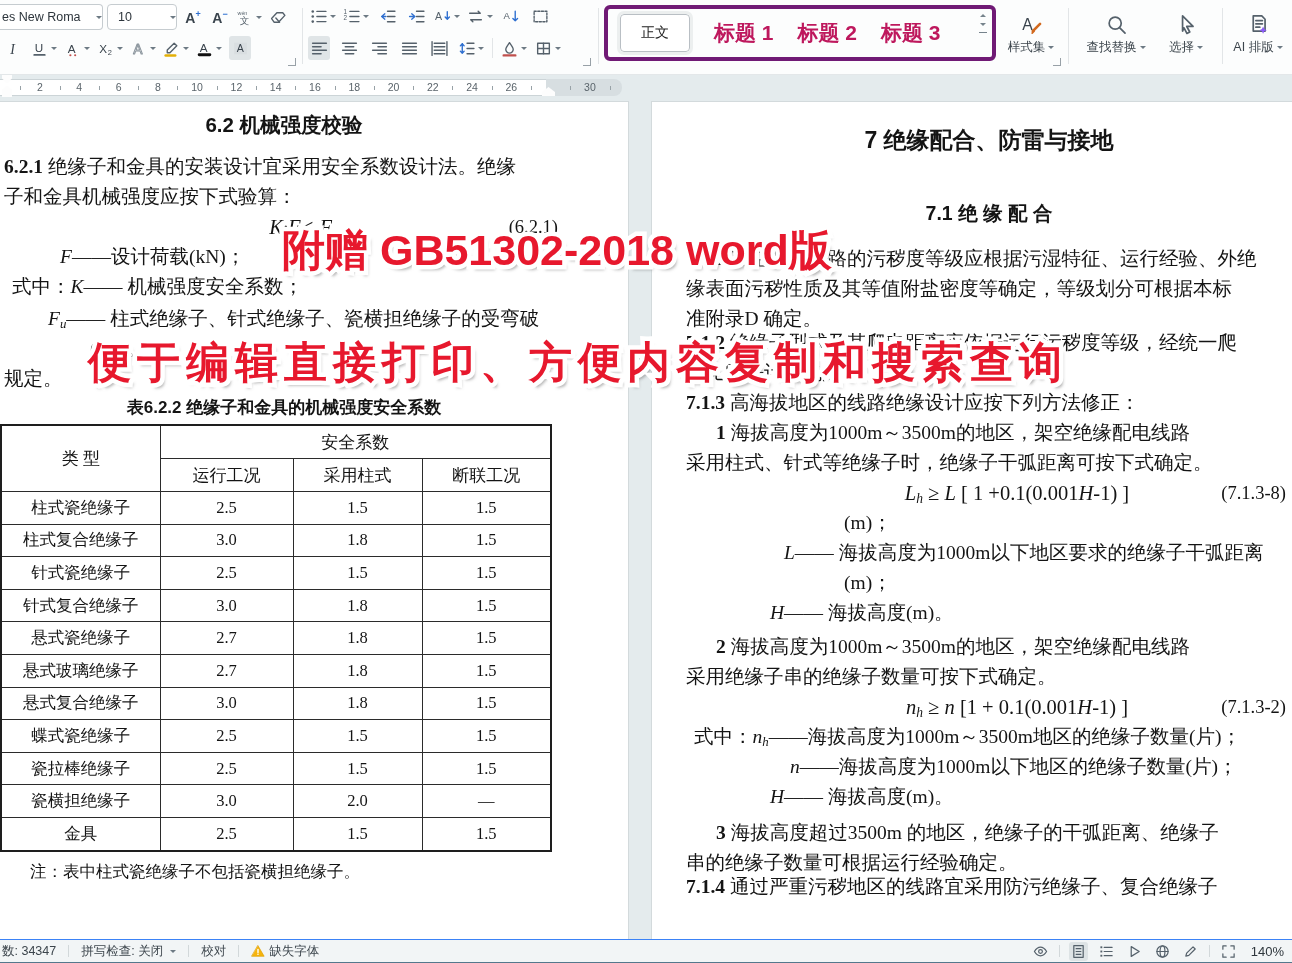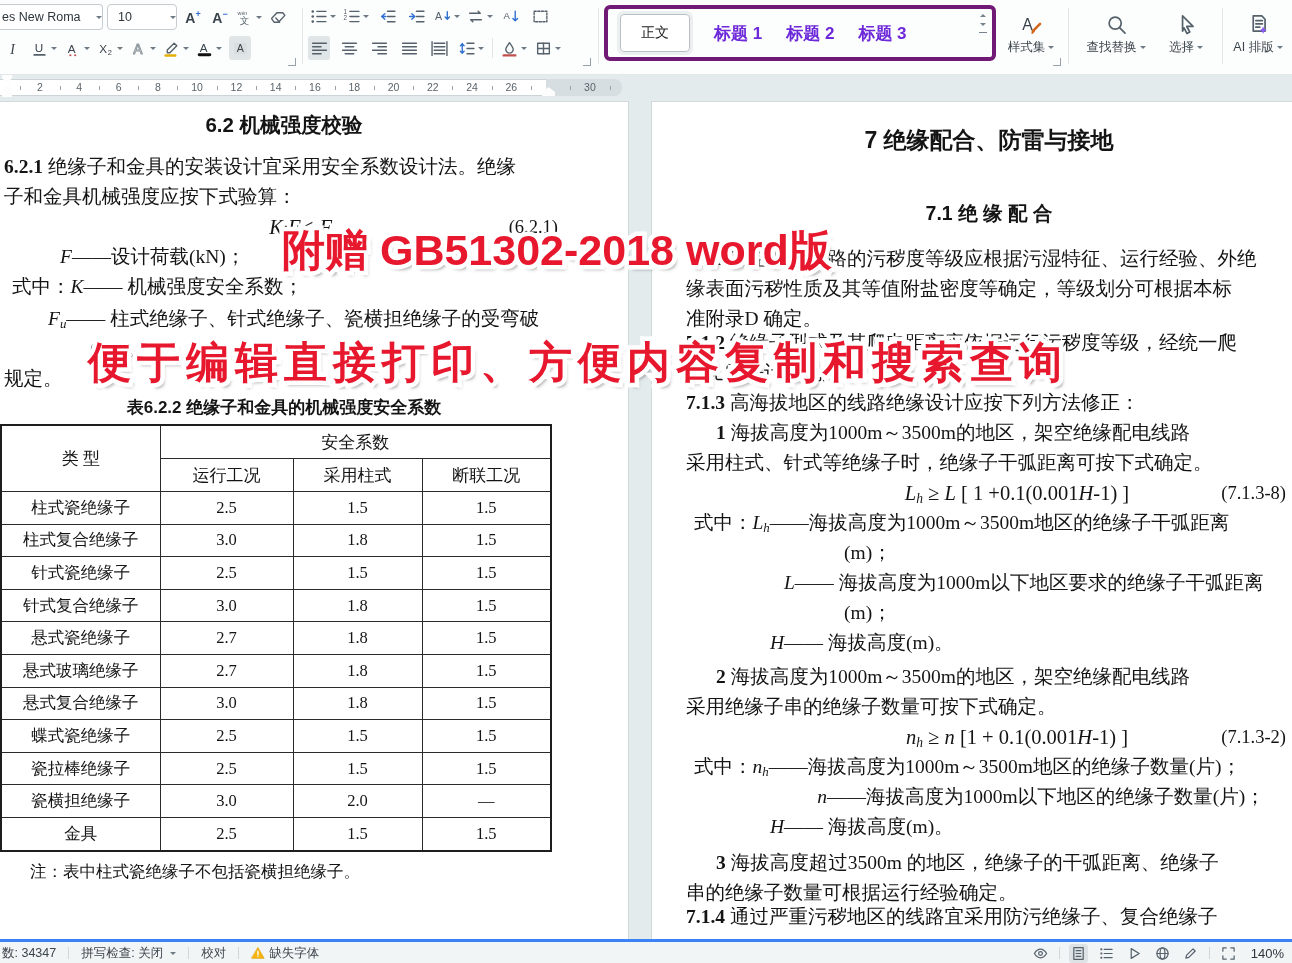--- a/index.html
+++ b/index.html
@@ -24,21 +24,21 @@
   .fontname{width:100px;border-left:none;border-radius:0 4px 4px 0;padding-left:2px;overflow:hidden;}
   .fontsize{width:58px;border-radius:4px;margin-left:-1px;padding-left:10px;}
   .sel-t{font-size:12.5px;color:#2d353c;white-space:nowrap;flex:1;}
   .vsep{position:absolute;top:8px;height:56px;width:1px;background:#e2e5e7;}
   .corner{position:absolute;width:7px;height:7px;border-right:1.5px solid #98a1a7;
           border-bottom:1.5px solid #98a1a7;}
   .gallery{position:absolute;left:604px;top:5px;width:392px;height:56px;border:4px solid #701a75;
            border-radius:6px;display:flex;align-items:center;padding:0 12px;gap:24px;box-sizing:border-box;}
   .gal-sel{border:1px solid #b9bfc4;outline:3px solid #ecefef;border-radius:4px;background:#fff;
            padding:9px 20px;font-size:14px;color:#222;}
-  .gal-i{font-size:17px;font-weight:700;color:#6d28d9;}
+  .gal-i{font-size:21px;font-weight:700;color:#be185d;}
   .gal-scroll{position:absolute;right:5px;top:4px;display:flex;flex-direction:column;gap:4px;align-items:center;}
   .gchev{width:0;height:0;border:3.5px solid transparent;}
   .gchev.up{border-bottom-color:#76838c;margin-top:-2px;}
   .gchev.dn{border-top-color:#76838c;margin-top:2px;}
   .gmore{width:8px;height:2px;border-top:1.5px solid #76838c;margin-top:-1px;}
   .bigb{position:absolute;top:4px;height:62px;display:flex;flex-direction:column;align-items:center;
         justify-content:center;gap:4px;color:#3c454c;}
   .bigb .ic svg{width:21px;height:21px;}
   .blab{display:flex;align-items:center;font-size:12.5px;white-space:nowrap;}
 
@@ -92,21 +92,21 @@
   
   .wm{position:absolute;z-index:6;white-space:nowrap;font-weight:800;
       font-family:"Liberation Sans",sans-serif;}
   .wms{-webkit-text-stroke:9px #fff;color:#fff;text-shadow:4px 5px 3px rgba(105,105,105,0.5);}
   .wmf{position:absolute;left:0;top:0;color:#e7182d;}
   .wm1{left:282px;top:222px;font-size:43px;}
   .wm2{left:88px;top:334px;font-size:43px;letter-spacing:6px;}
 
   
   .statusbar{position:absolute;left:0;top:939px;width:1292px;height:22px;background:#f2f5f6;
-             border-top:3px solid #3b82f6;display:flex;align-items:center;font-size:12.5px;
+             border-top:1px solid #3b82f6;display:flex;align-items:center;font-size:12.5px;
              color:#3c454c;z-index:10;}
   .sb-item{display:flex;align-items:center;gap:4px;padding:0 12px;}
   .sb-div{width:1px;height:12px;background:#d2d8da;}
   .sbtn{display:inline-flex;align-items:center;justify-content:center;padding:2px;}
   .sbtn svg{width:15px;height:15px;}
   .sbtn.on{background:#dde3e5;border-radius:3px;}
   .sb-right{margin-left:auto;display:flex;align-items:center;gap:9px;padding-right:8px;}
   .zoomlvl{font-size:13px;color:#2f373d;margin-left:4px;}
   .winedge{position:absolute;left:0;top:961px;width:1292px;height:2px;background:#54788c;}
   .warnic svg{width:14px;height:14px;}
@@ -595,30 +595,29 @@
             <div class="line sec" style="margin-top: 38px; text-align: center;"><span>7.1  绝 缘 配 合</span></div>
             <div class="line" style="margin-top: 16px;"><span class="r-b">7.1.1</span><span>  架空配电线路的污秽度等级应根据污湿特征、运行经验、外绝</span></div>
             <div class="line"><span>缘表面污秽性质及其等值附盐密度等确定，等级划分可根据本标</span></div>
             <div class="line"><span>准附录D 确定。</span></div>
             <div class="line" style="margin-top: -6px;"><span class="r-b">7.1.2</span><span>  绝缘子型式及其爬电距离应依据运行污秽度等级，经统一爬</span></div>
             <div class="line"><span>电比距法计算确定。</span></div>
             <div class="line"><span class="r-b">7.1.3</span><span>  高海拔地区的线路绝缘设计应按下列方法修正：</span></div>
             <div class="line" style="padding-left: 30px;"><span class="r-b">1</span><span>   海拔高度为1000m～3500m的地区，架空绝缘配电线路</span></div>
             <div class="line"><span>采用柱式、针式等绝缘子时，绝缘子干弧距离可按下式确定。</span></div>
             <div class="line f" style="padding-left: 56px; text-align: center;"><span class="r-v">L</span><span class="r-s">h</span><span> ≥ </span><span class="r-v">L</span><span> [ 1 +0.1(0.001</span><span class="r-v">H</span><span>-1) ]</span><span class="ftag">(7.1.3-8)</span></div>
-            <div class="line" style="padding-left: 8px;"><span>式中：</span><span class="r-v">L</span><span class="r-s">h</span><span>——海拔高度为1000m～3500m地区的绝缘子干弧距离</span></div>
             <div class="line" style="padding-left: 158px;"><span>(m)；</span></div>
             <div class="line" style="padding-left: 98px;"><span class="r-v">L</span><span>—— 海拔高度为1000m以下地区要求的绝缘子干弧距离</span></div>
             <div class="line" style="padding-left: 158px;"><span>(m)；</span></div>
             <div class="line" style="padding-left: 84px;"><span class="r-v">H</span><span>—— 海拔高度(m)。</span></div>
             <div class="line" style="margin-top: 4px; padding-left: 30px;"><span class="r-b">2</span><span>   海拔高度为1000m～3500m的地区，架空绝缘配电线路</span></div>
             <div class="line"><span>采用绝缘子串的绝缘子数量可按下式确定。</span></div>
             <div class="line f" style="padding-left: 56px; text-align: center;"><span class="r-v">n</span><span class="r-s">h</span><span> ≥ </span><span class="r-v">n</span><span> [1 + 0.1(0.001</span><span class="r-v">H</span><span>-1) ]</span><span class="ftag">(7.1.3-2)</span></div>
             <div class="line" style="padding-left: 8px;"><span>式中：</span><span class="r-v">n</span><span class="r-s">h</span><span>——海拔高度为1000m～3500m地区的绝缘子数量(片)；</span></div>
-            <div class="line" style="padding-left: 104px; text-align: center;"><span class="r-v">n</span><span>——海拔高度为1000m以下地区的绝缘子数量(片)；</span></div>
+            <div class="line" style="padding-left: 104px;"><span class="r-v">n</span><span>——海拔高度为1000m以下地区的绝缘子数量(片)；</span></div>
             <div class="line" style="padding-left: 84px;"><span class="r-v">H</span><span>—— 海拔高度(m)。</span></div>
             <div class="line" style="margin-top: 6px; padding-left: 30px;"><span class="r-b">3</span><span>   海拔高度超过3500m 的地区，绝缘子的干弧距离、绝缘子</span></div>
             <div class="line"><span>串的绝缘子数量可根据运行经验确定。</span></div>
             <div class="line" style="margin-top: -6px;"><span class="r-b">7.1.4</span><span>  通过严重污秽地区的线路宜采用防污绝缘子、复合绝缘子</span></div>
           </div>
       </div>
     </div>
   </div>
 
   <div class="wm wm1">

